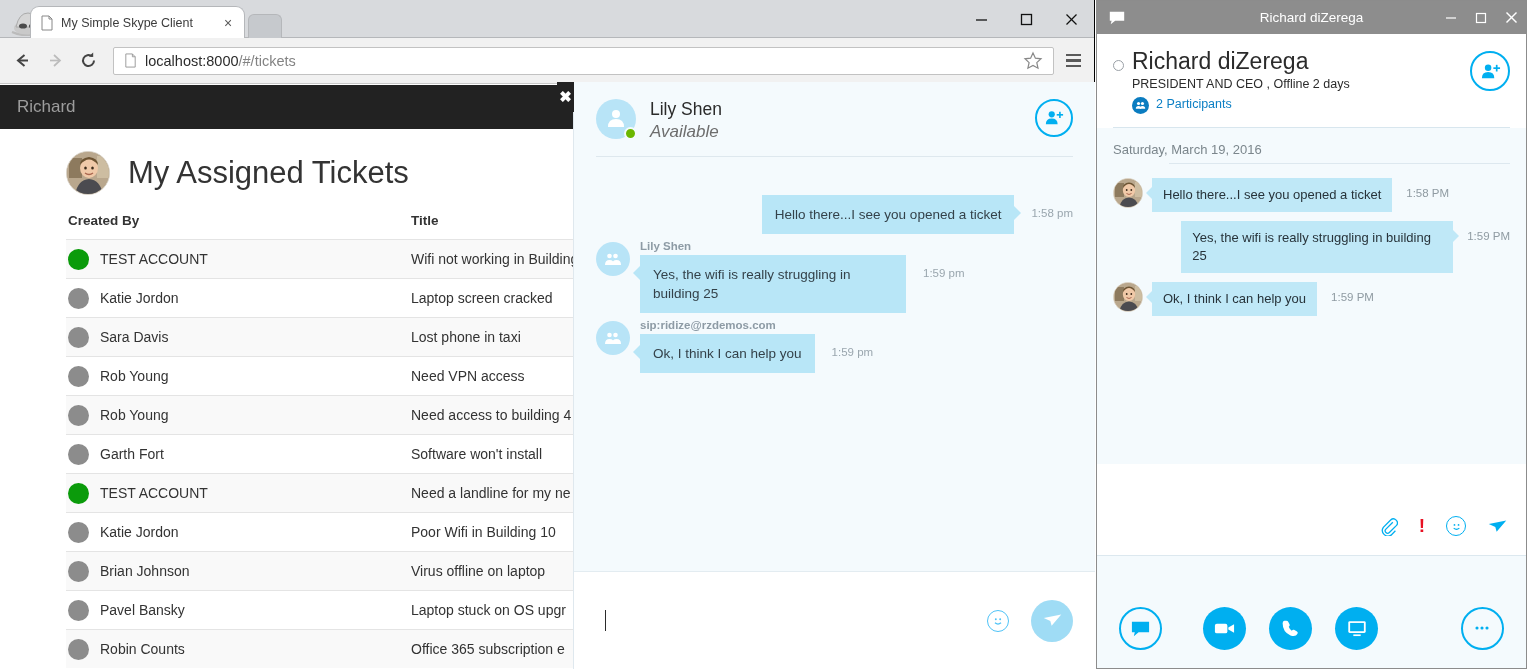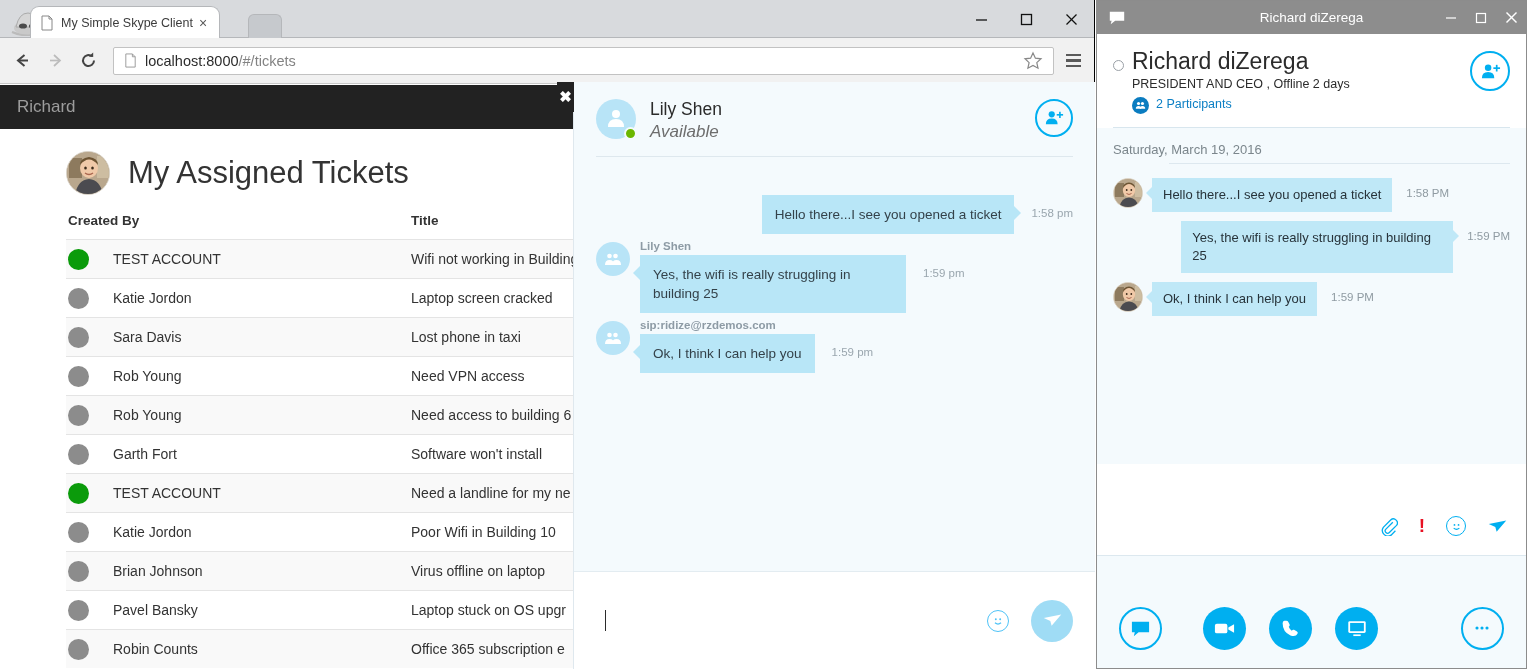--- a/index.html
+++ b/index.html
@@ -17,21 +17,21 @@
   }
   .chrome-tabstrip {
     position: relative; height: 38px; background: #d8dadd;
     border-bottom: 1px solid #b5b7ba;
   }
   .incognito-badge {
     position: absolute; left: 6px; top: 8px; width: 46px; height: 28px;
   }
   .incognito-badge svg { display: block; }
   .chrome-tab {
-    position: absolute; left: 30px; top: 6px; width: 190px; height: 32px;
+    position: absolute; left: 30px; top: 6px; width: 215px; height: 32px;
     background: #fff; border: 1px solid #b5b7ba; border-bottom: none;
     border-radius: 9px 9px 0 0;
     display: flex; align-items: center; padding: 0 8px;
   }
   .tab-favicon { width: 16px; height: 16px; margin-right: 6px; flex: none; }
   .tab-title {
     font-size: 12.5px; color: #3c3c3c; flex: 1;
     white-space: nowrap; overflow: hidden;
   }
   .tab-close {
@@ -98,21 +98,21 @@
   .tickets-table { width: 560px; }
   .t-header { display: flex; padding: 0 0 11px 0; }
   .t-header div { font-size: 13.5px; font-weight: bold; color: #333; }
   .col-created { width: 345px; padding-left: 2px; }
   .col-title { flex: 1; }
   .t-row {
     display: flex; align-items: center; height: 39px;
     border-top: 1px solid #e4e4e4; font-size: 14px; color: #333;
   }
   .t-row.alt { background: #f9f9f9; }
-  .t-row .col-created { display: flex; align-items: center; gap: 24px; }
+  .t-row .col-created { display: flex; align-items: center; gap: 11px; }
   .presence {
     width: 21px; height: 21px; border-radius: 50%; flex: none; background: #8c8c8c;
   }
   .presence.online { background: #0b9b0b; }
 
   
   .chat-overlay {
     position: absolute; left: 573px; top: 82px; width: 522px; bottom: 0;
     background: #f4fafd; border-left: 1px solid #dfe8ee;
   }
@@ -417,21 +417,21 @@
                   <span class="presence"></span>
                   <span>Rob Young</span>
                 </div>
                 <div class="col-title">Need VPN access</div>
               </div>
               <div class="t-row alt">
                 <div class="col-created">
                   <span class="presence"></span>
                   <span>Rob Young</span>
                 </div>
-                <div class="col-title">Need access to building 6</div>
+                <div class="col-title">Need access to building 4</div>
               </div>
               <div class="t-row">
                 <div class="col-created">
                   <span class="presence"></span>
                   <span>Garth Fort</span>
                 </div>
                 <div class="col-title">Software won't install</div>
               </div>
               <div class="t-row alt">
                 <div class="col-created">

